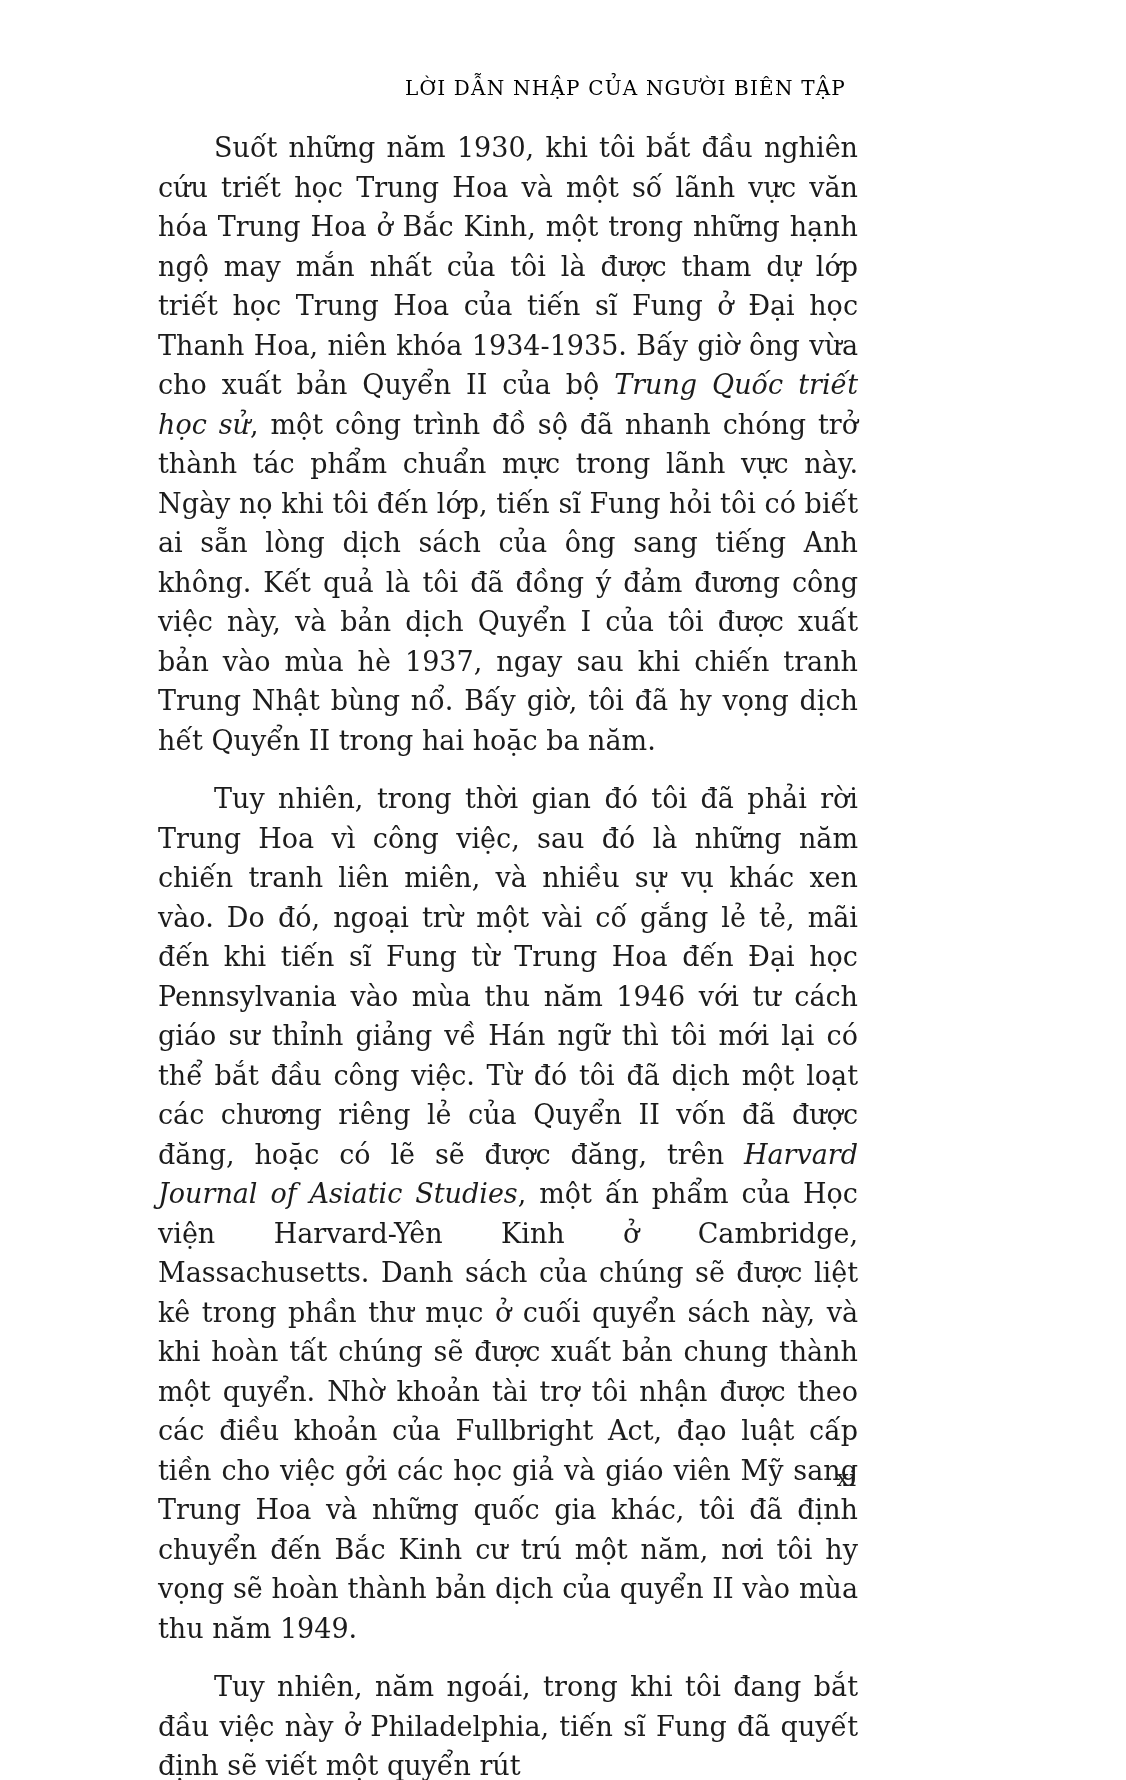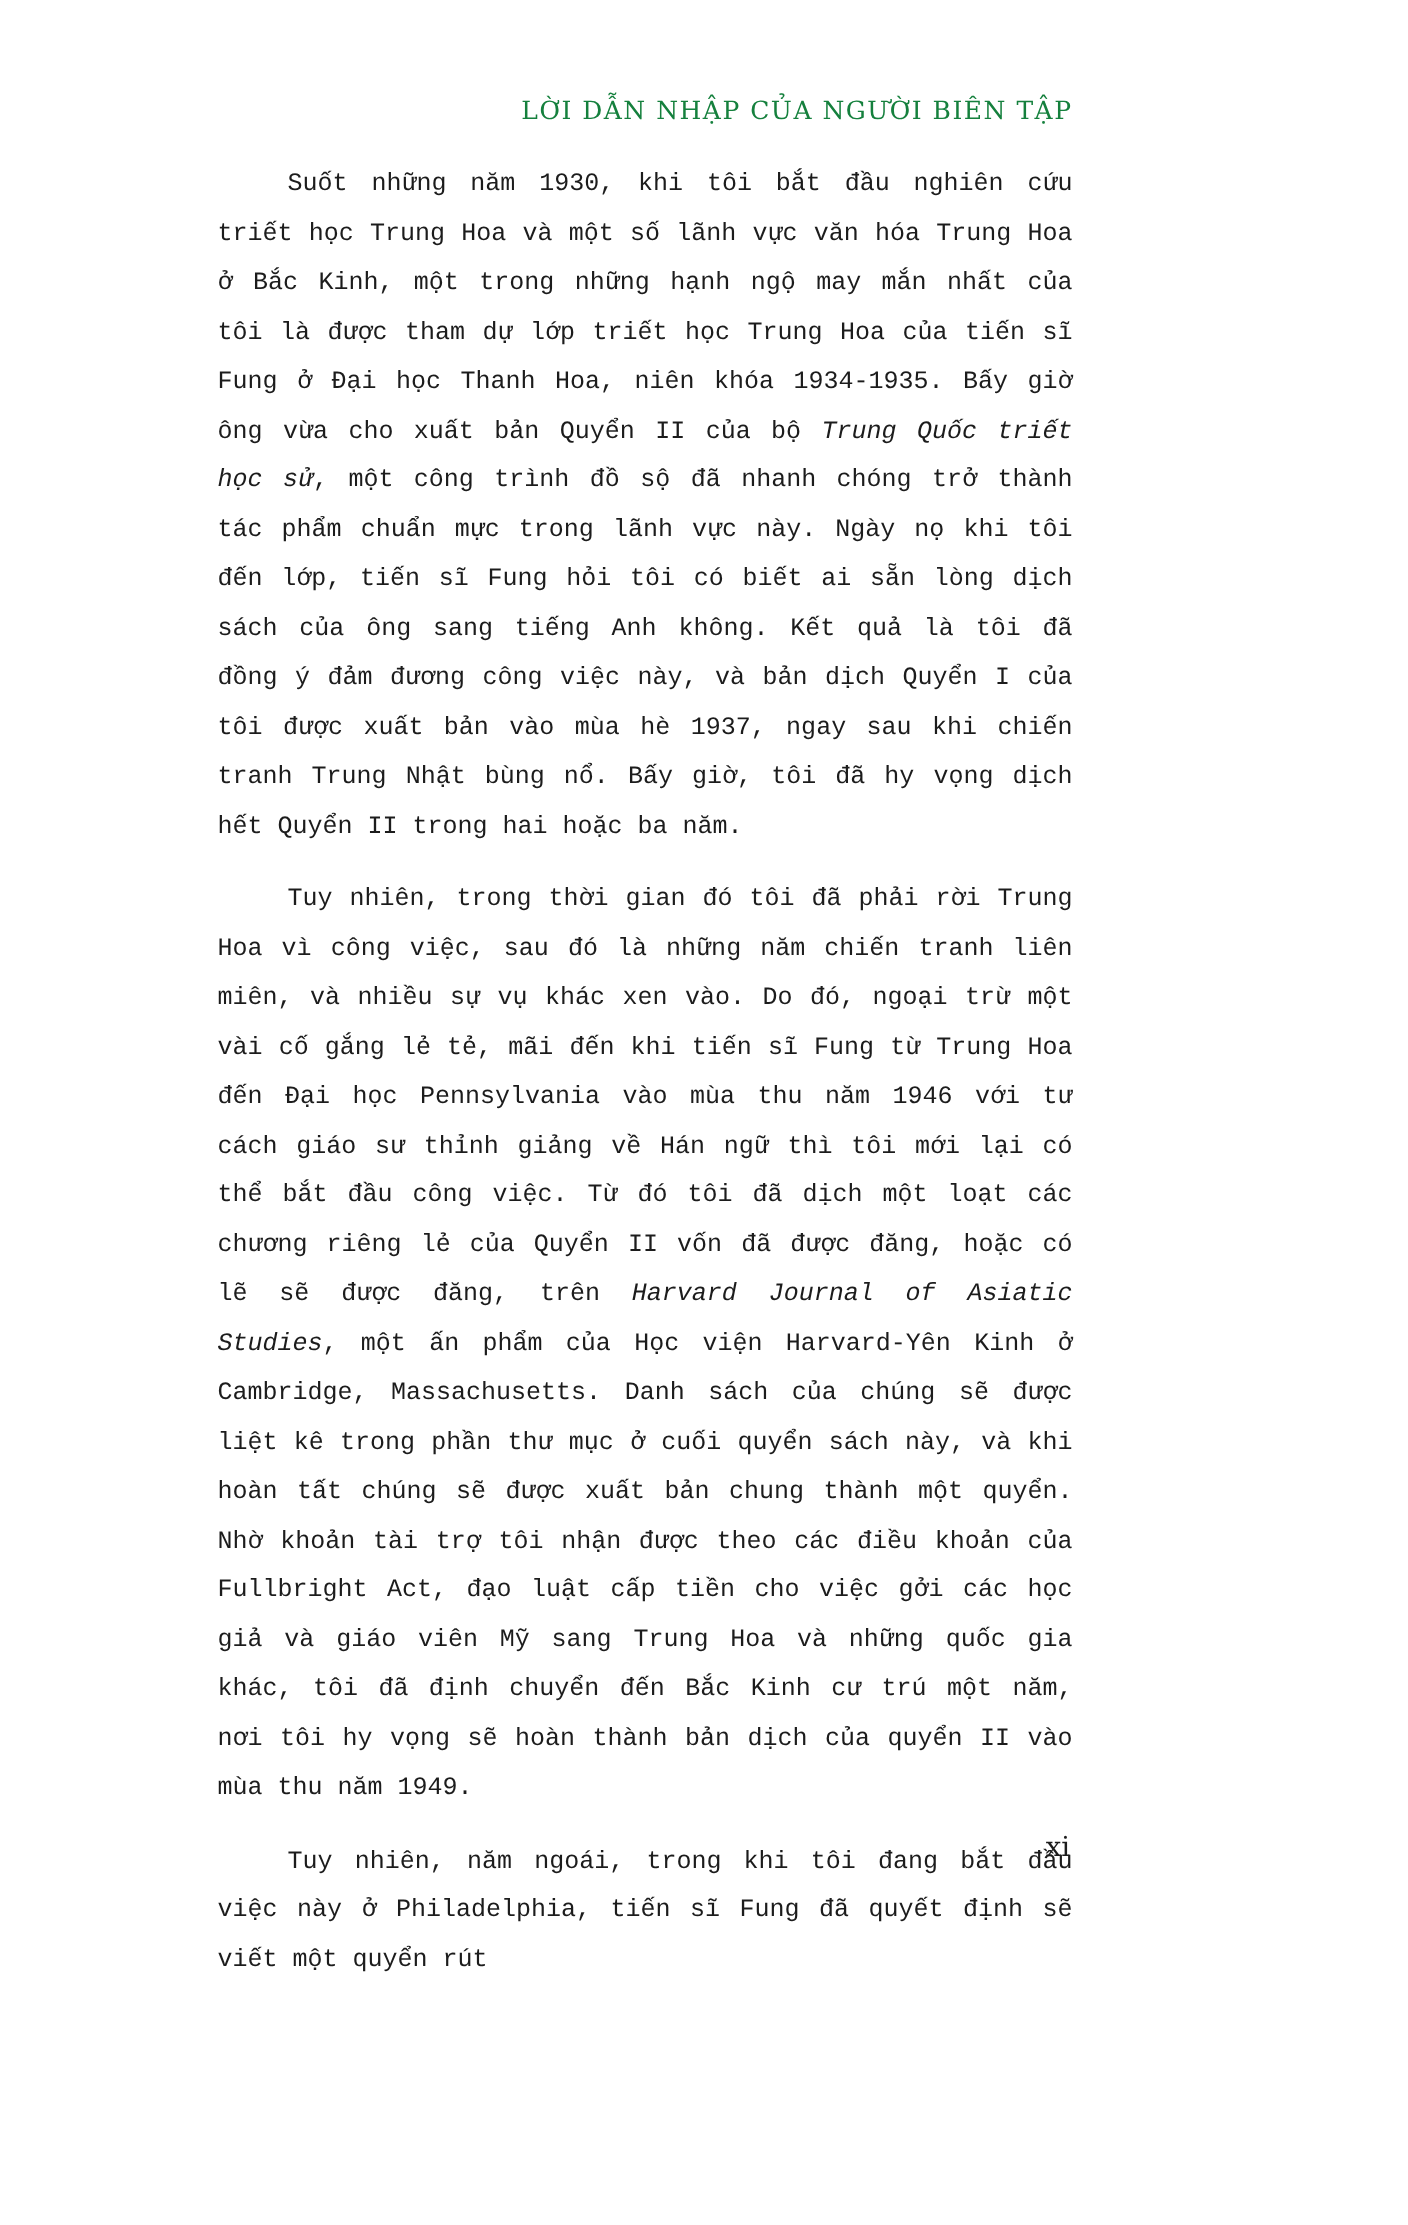--- a/index.html
+++ b/index.html
@@ -12,40 +12,39 @@
     width: 1126px;
     height: 1780px;
     background: #ffffff;
     color: #1c1c1c;
     font-family: "DejaVu Serif", "Liberation Serif", serif;
     overflow: hidden;
   }
   .running-head {
     position: absolute;
     top: 76px;
-    right: 268px;
+    right: 280px;
     font-size: 20px;
     letter-spacing: 1.2px;
-    color: #15803d;
+    color: #000000;
     white-space: nowrap;
   }
   .text-block {
     position: absolute;
     top: 128px;
     left: 158px;
     width: 700px;
   }
   .para {
-    margin: 0 0 19px 16px;
-    font-size: 20px;
+    margin: 0 0 19px 0;
+    font-size: 27px;
     line-height: 39.5px;
     text-align: justify;
     text-indent: 56px;
     color: #1c1c1c;
-    font-family: Liberation Mono, monospace;
   }
   .para em {
     font-style: italic;
   }
   .page-number {
     position: absolute;
     top: 1466px;
     right: 270px;
     font-size: 22px;
     color: #1c1c1c;

